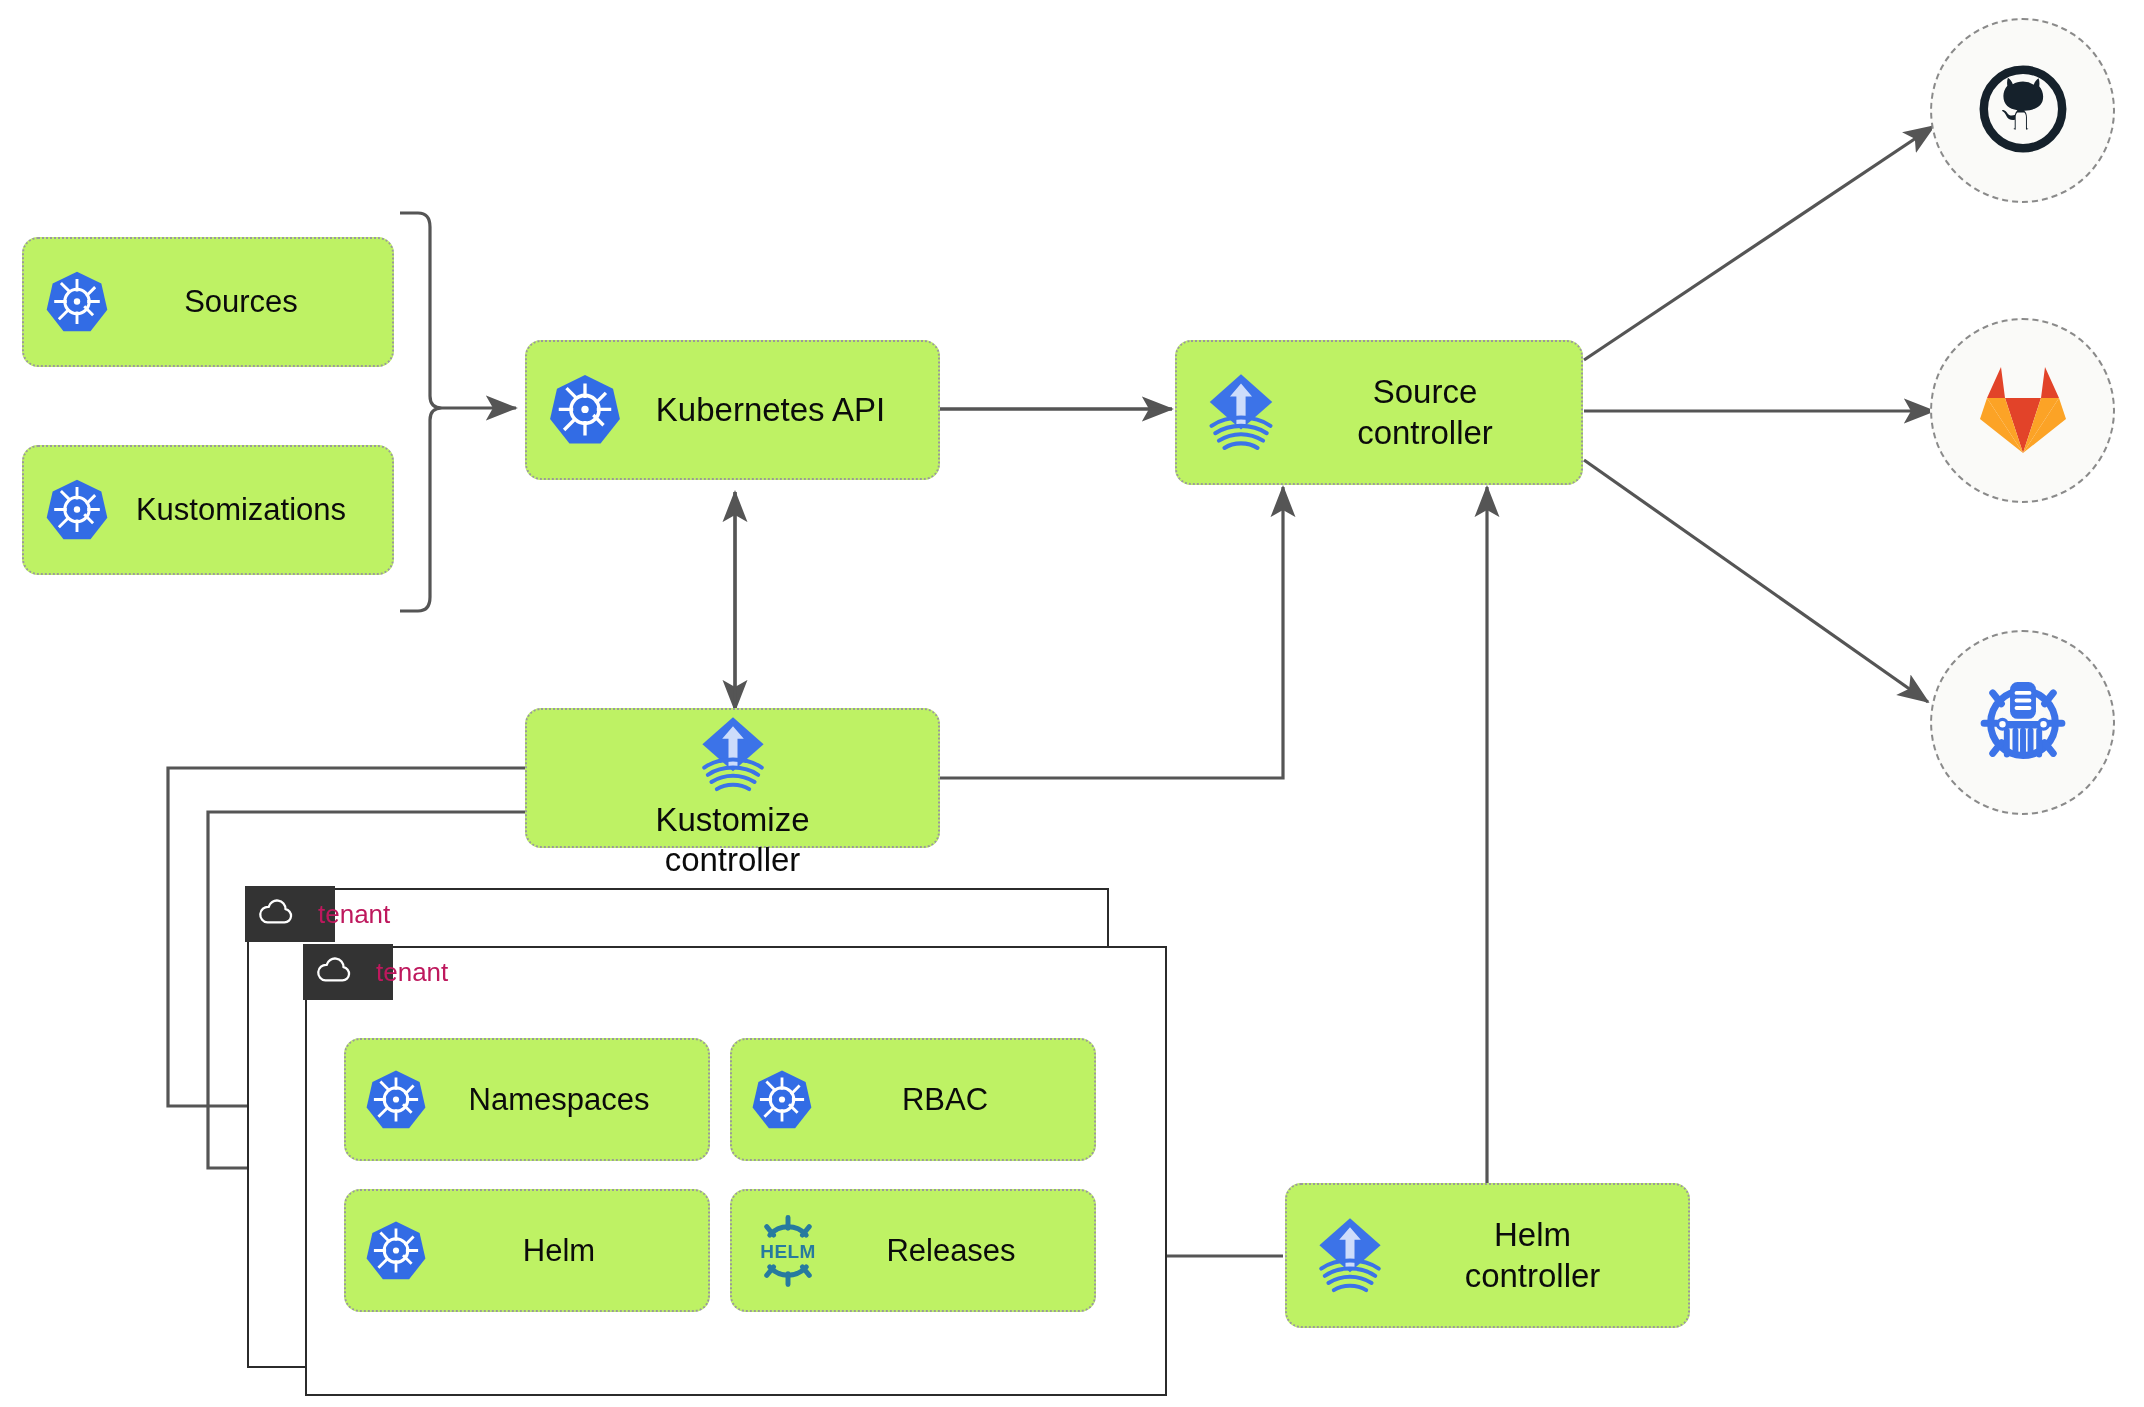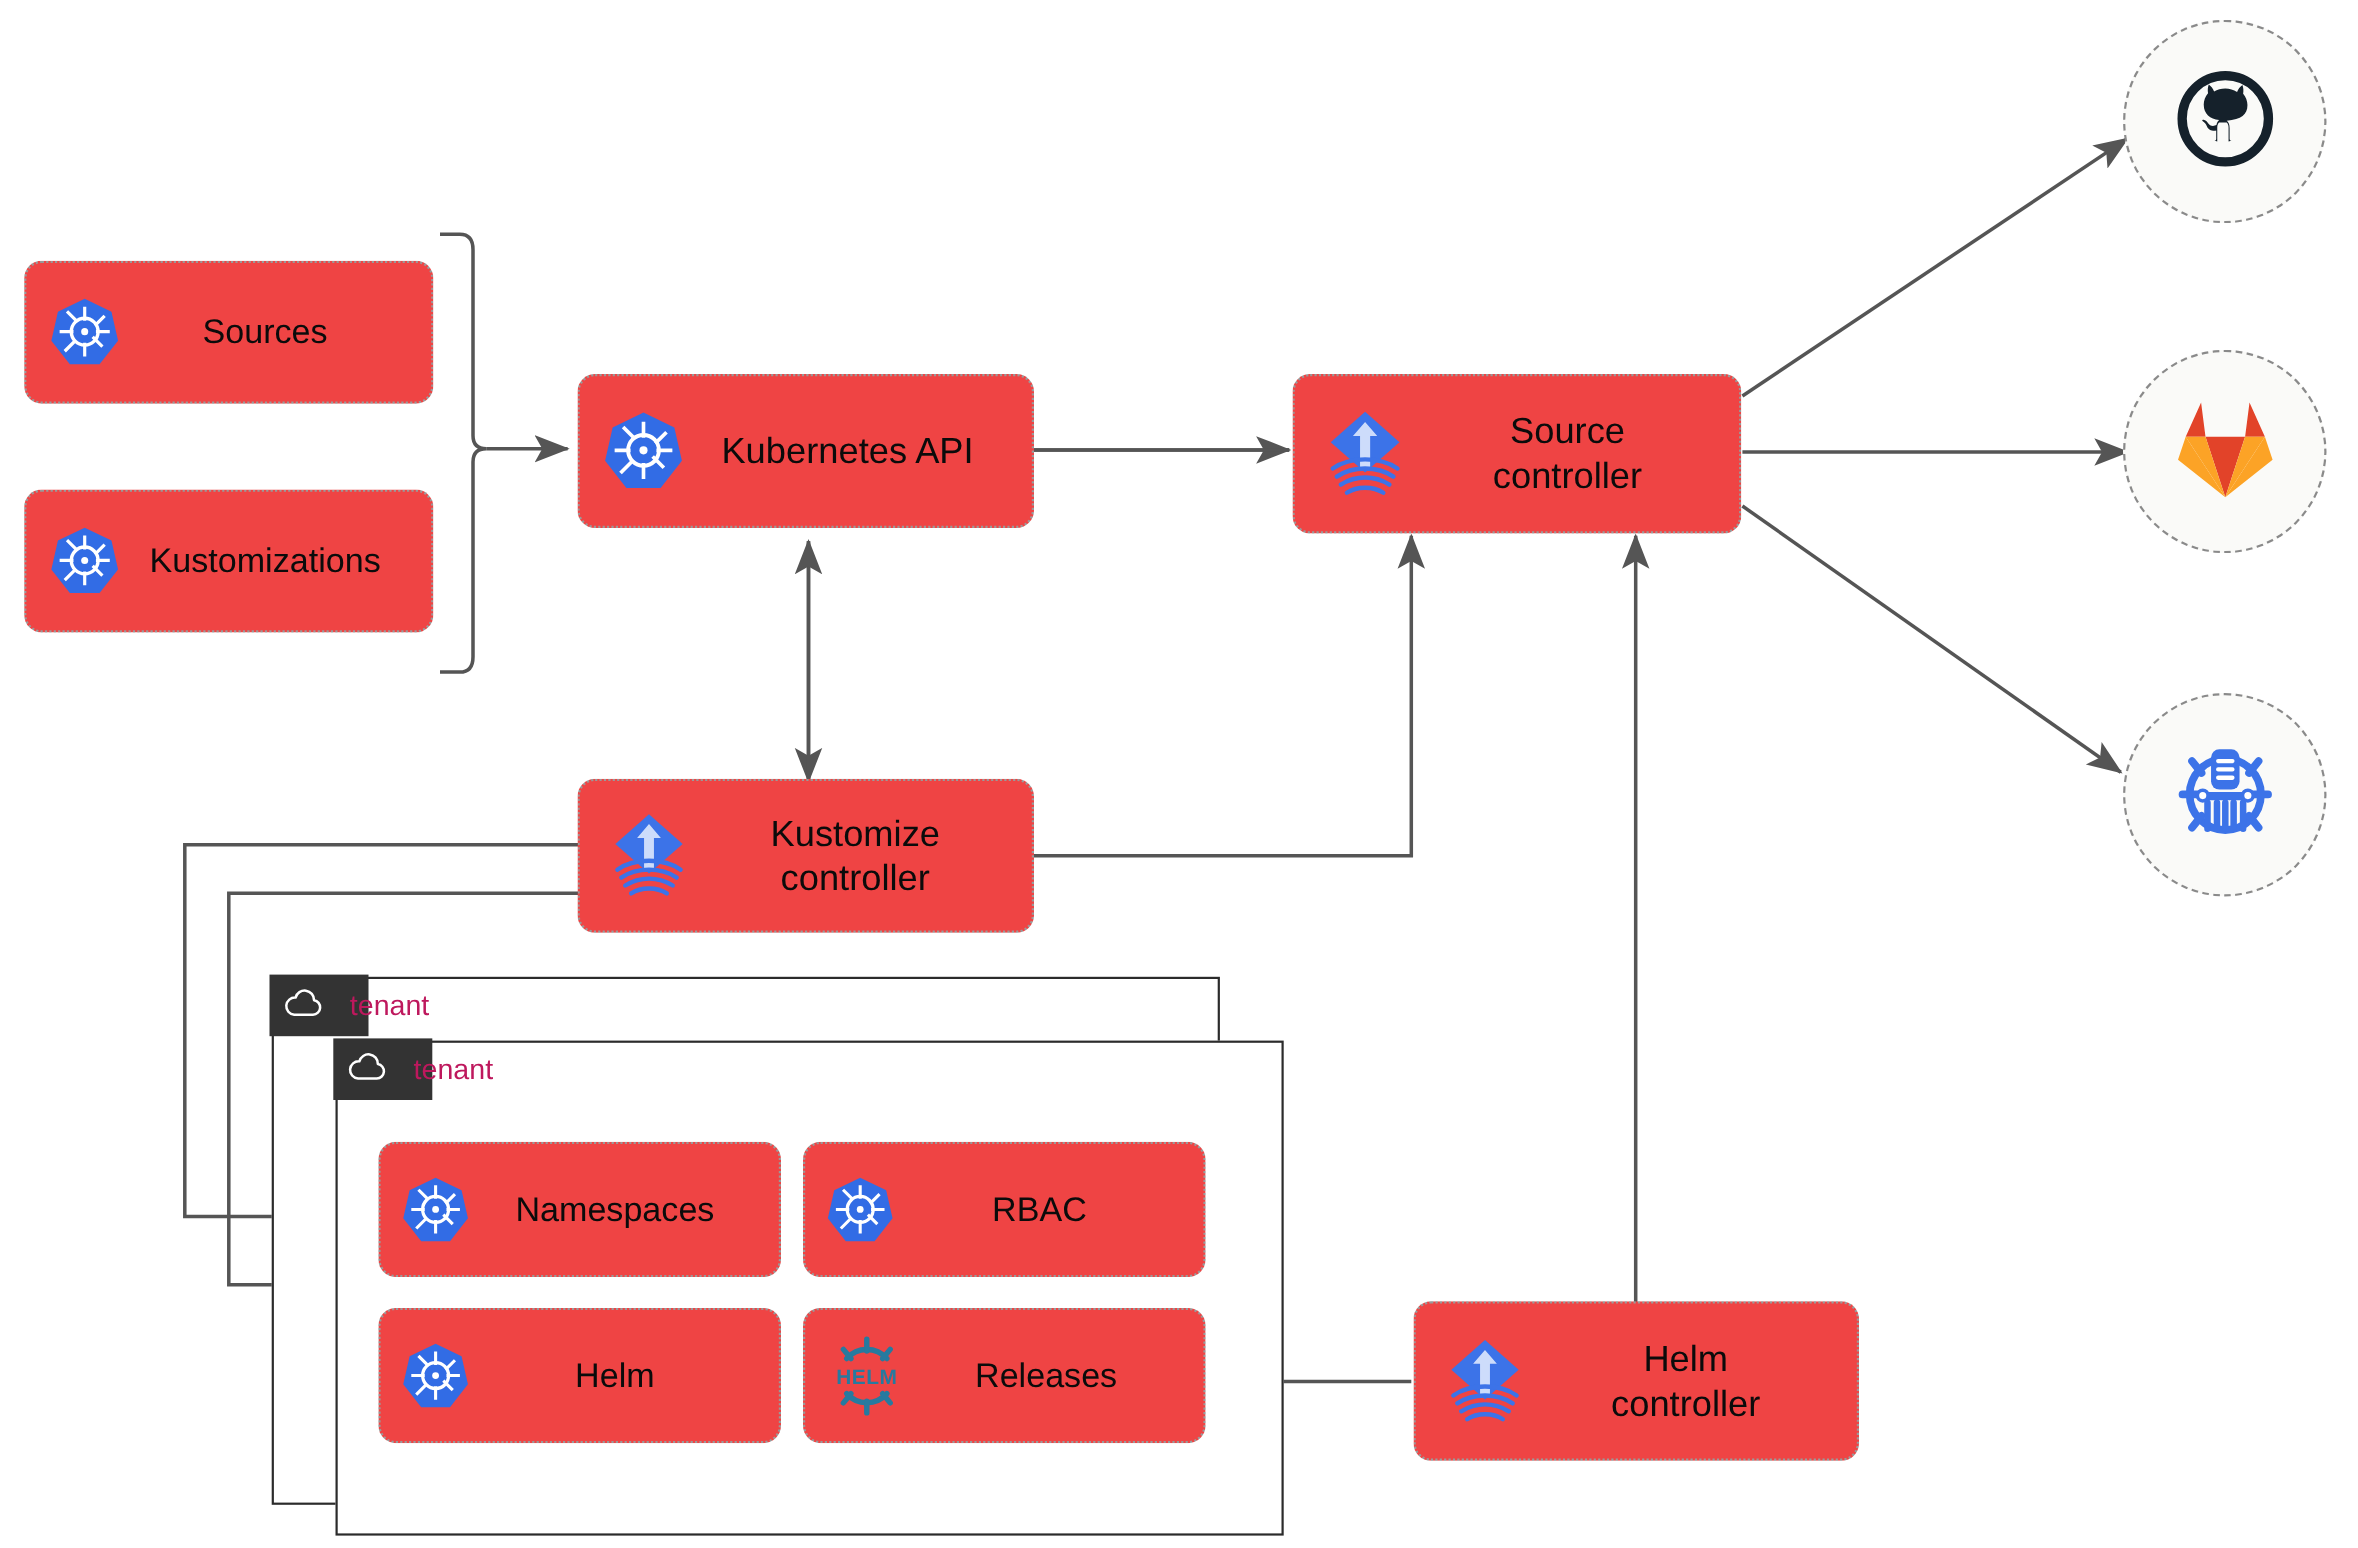--- a/index.html
+++ b/index.html
@@ -1,21 +1,21 @@
 <!DOCTYPE html>
 <html><head>
 <meta charset="utf-8">
 <style>
   html,body{margin:0;padding:0;background:#ffffff;}
   body{font-family:"Liberation Sans","DejaVu Sans",sans-serif;}
   #stage{position:relative;width:2144px;height:1407px;background:#fff;overflow:hidden;}
   #wires{position:absolute;left:0;top:0;width:2144px;height:1407px;pointer-events:none;}
 
   
-  .node{position:absolute;box-sizing:border-box;background:#ef4444;
+  .node{position:absolute;box-sizing:border-box;background:#bef264;
         border:2px dotted #9a9a9a;border-radius:16px;display:flex;align-items:center;}
   .node .lbl{color:#0b0b0b;line-height:1.22;}
 
   
   .lbl-center{flex:1;text-align:center;}
   .ico{flex:0 0 auto;display:flex;align-items:center;justify-content:center;}
 
   
   .tenant{position:absolute;box-sizing:border-box;background:#ffffff;border:2px solid #2b2b2b;}
   .tenant-tab{position:absolute;left:-2px;top:-2px;height:56px;display:flex;align-items:center;
@@ -132,21 +132,21 @@
           <path d="M32 88c6-4 12-5 18-5s12 1 18 5"></path>
         </g>
       </svg>
     </span>
     <span class="lbl lbl-center" style="font-size:33px;">
       <span>Source</span><br>
       <span>controller</span>
     </span>
   </div>
 
-  <div class="node" style="left:525px;top:708px;width:415px;height:140px;padding:0 18px;">
+  <div class="node" style="left:525px;top:708px;width:415px;height:140px;padding:0 18px;flex-direction:column;">
     <span class="ico">
       <svg width="90" height="90" viewBox="0 0 100 100">
         <path fill="#3c73e8" d="M50 8 84 38 50 68 16 38Z"></path>
         <path fill="#cddcfb" d="M50 18 62 32h-7v32h-10V32h-7Z"></path>
         <g stroke="#3c73e8" stroke-width="4.4" fill="none" stroke-linecap="round">
           <path d="M18 64c10-7 20-9 32-9s22 2 32 9"></path>
           <path d="M22 72c9-6 18-8 28-8s19 2 28 8"></path>
           <path d="M26 80c8-5 16-7 24-7s16 2 24 7"></path>
           <path d="M32 88c6-4 12-5 18-5s12 1 18 5"></path>
         </g>

